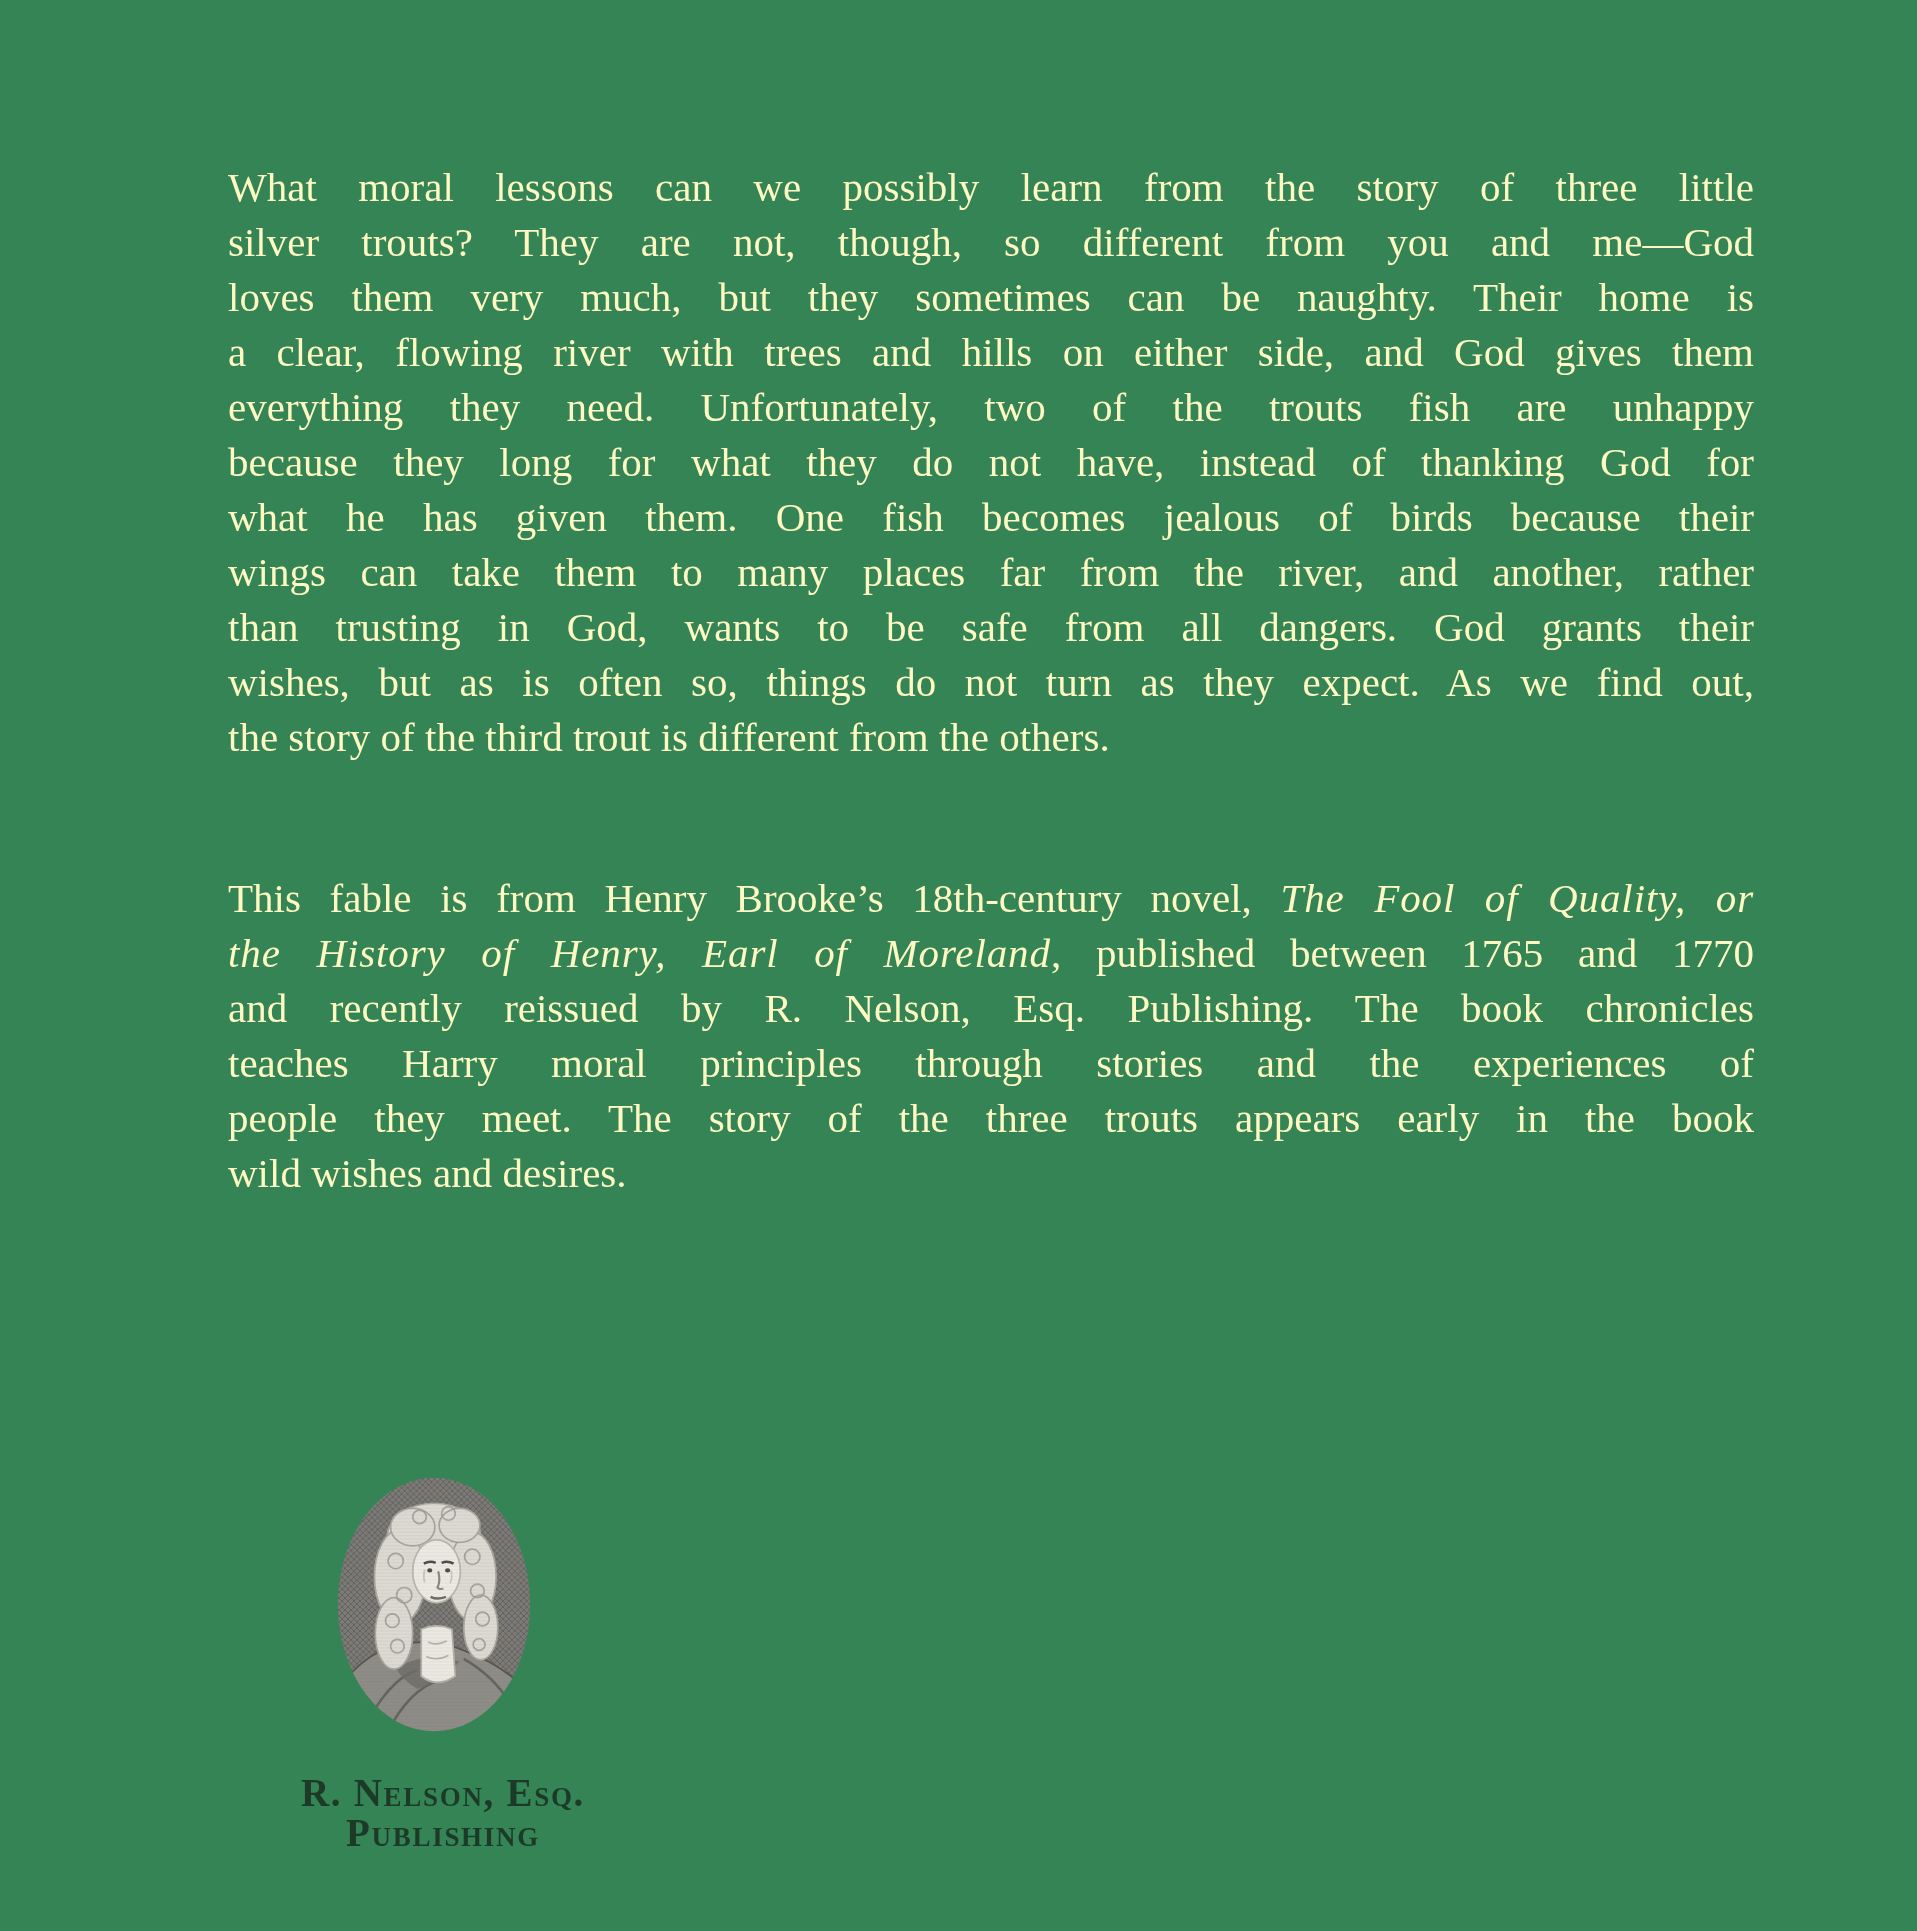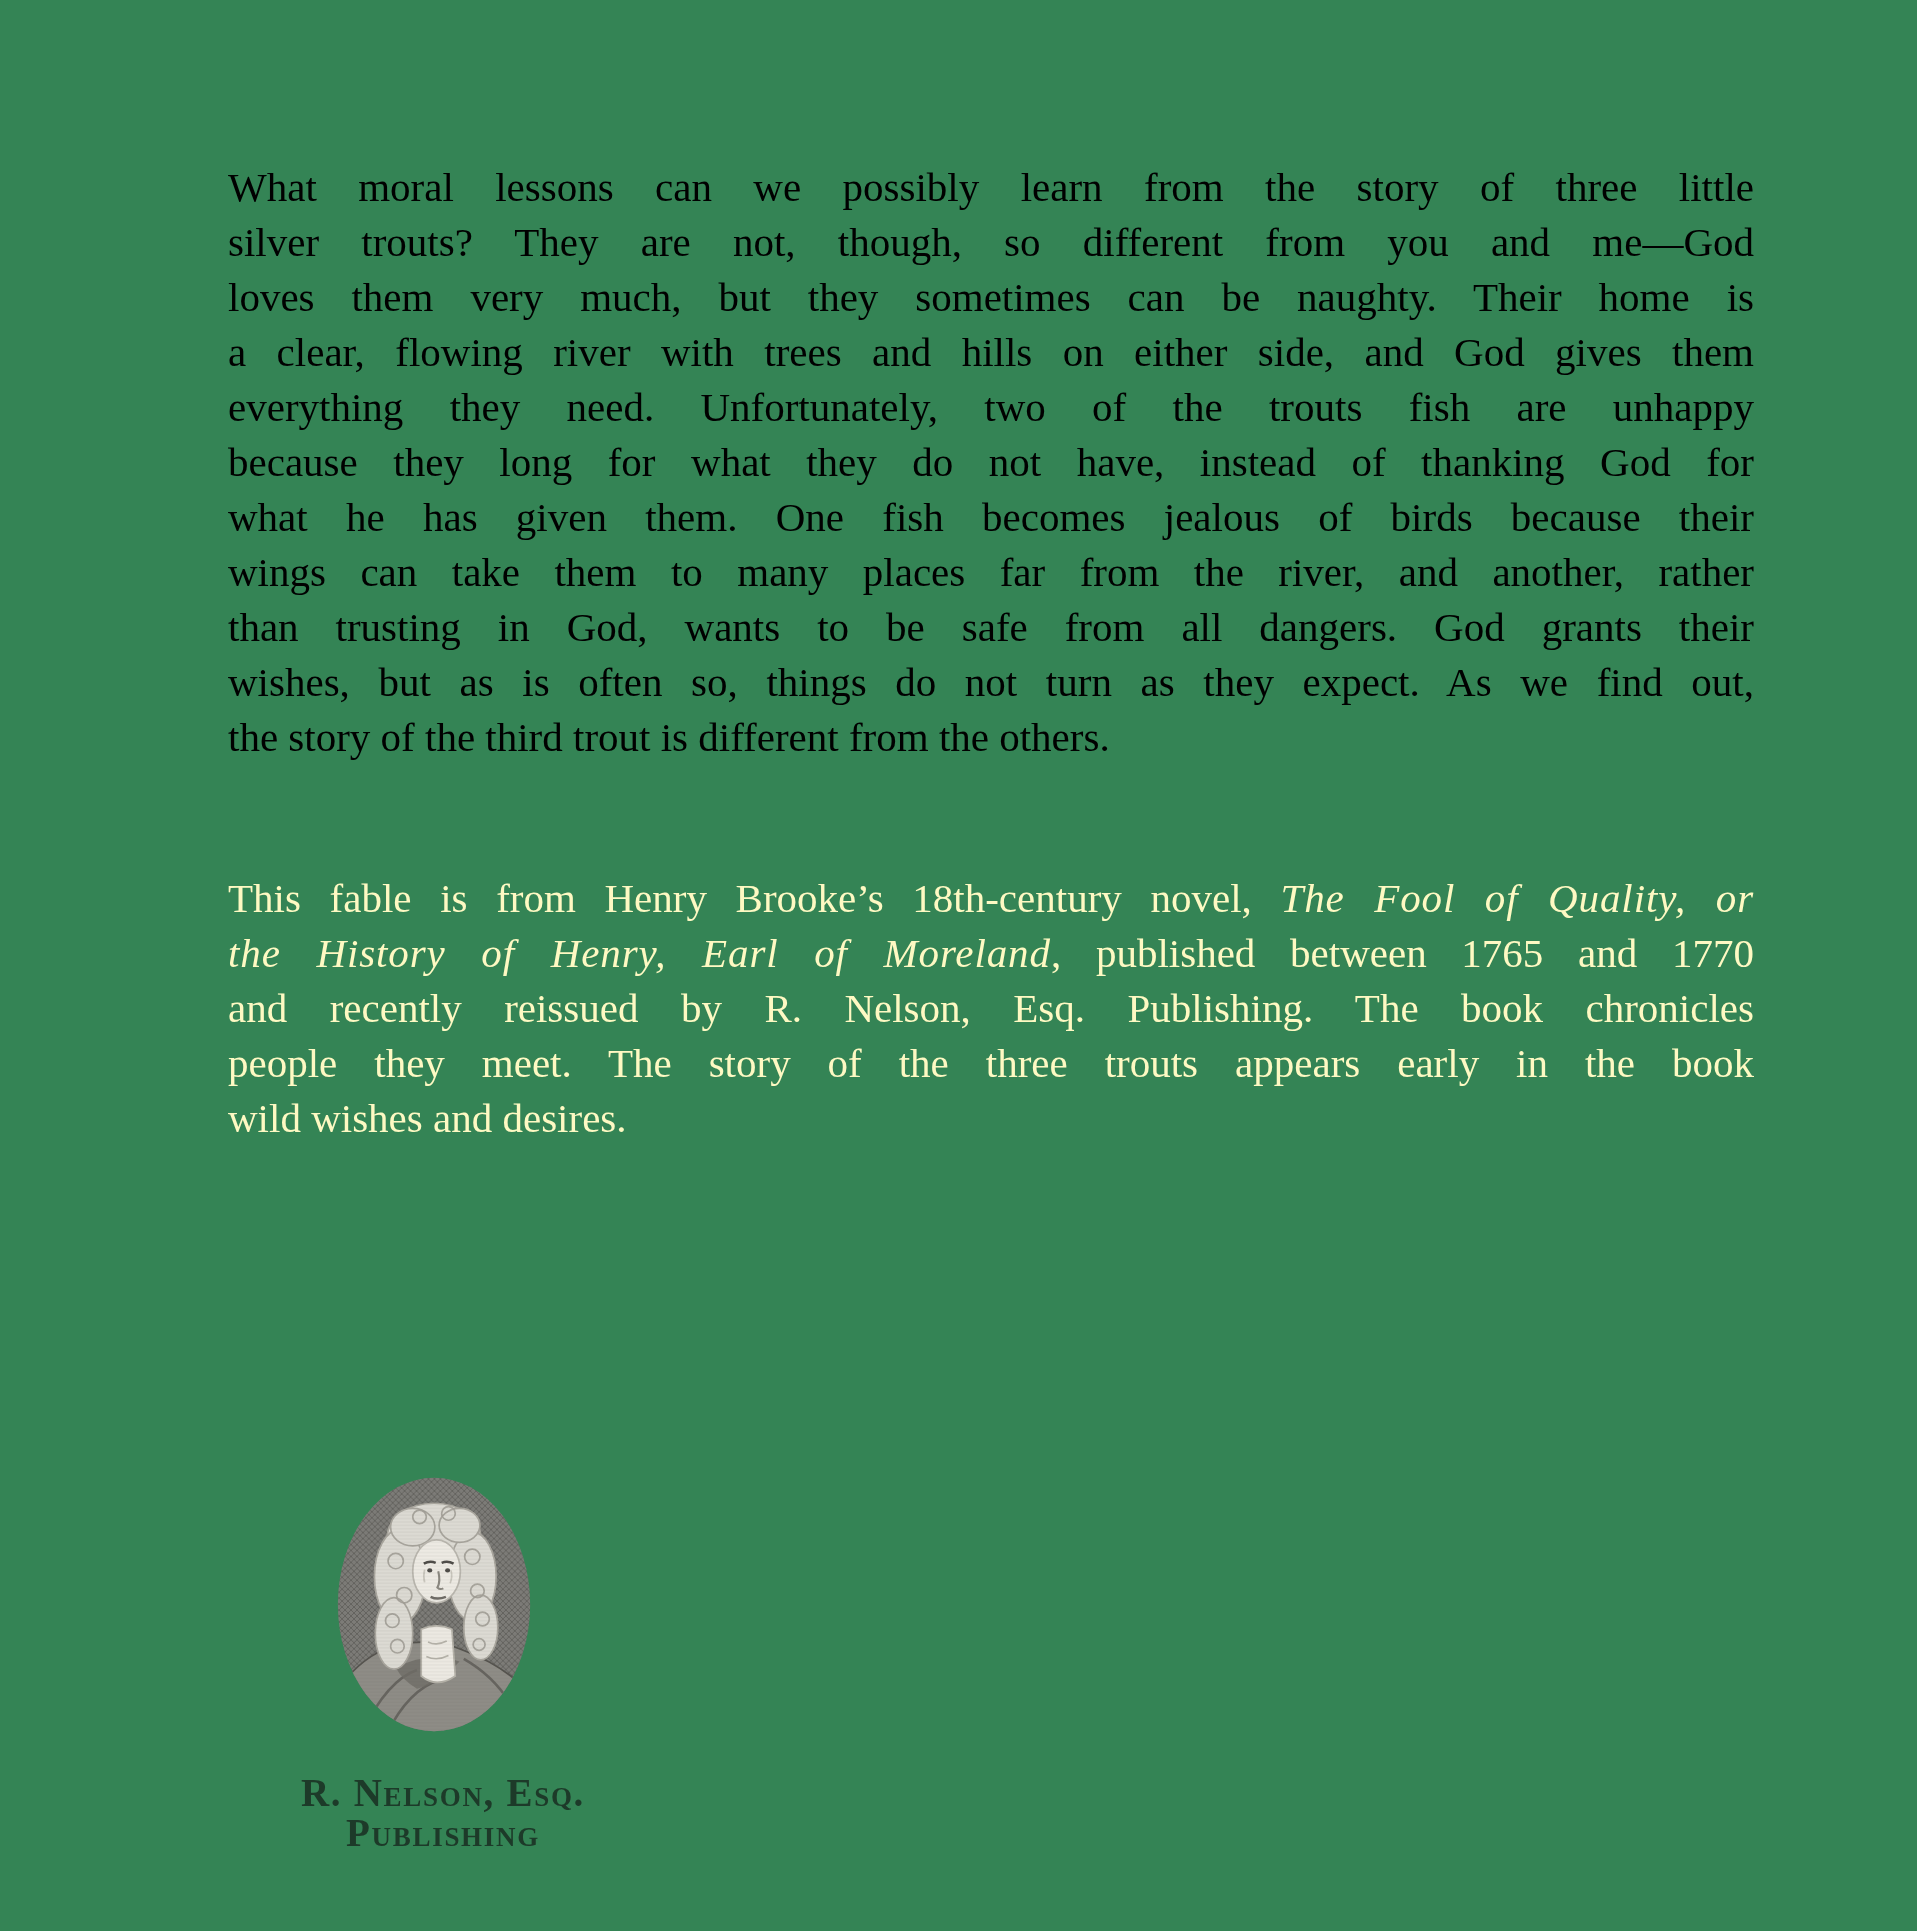--- a/index.html
+++ b/index.html
@@ -58,38 +58,39 @@
     font-weight: bold;
     font-variant: small-caps;
     font-size: 39px;
     letter-spacing: 1.7px;
     line-height: 40px;
   }
 </style>
 </head>
 <body style="background: rgb(52, 132, 85);">
 
-<div class="text-block" id="paragraph-1" style="color: #000000;">
+<div class="text-block" id="paragraph-1" style="color: #fef9c3;">
     <div class="line"><span>What moral lessons can we possibly learn from the story of three little</span></div>
     <div class="line"><span>silver trouts? They are not, though, so different from you and me—God</span></div>
     <div class="line"><span>loves them very much, but they sometimes can be naughty. Their home is</span></div>
     <div class="line"><span>a clear, flowing river with trees and hills on either side, and God gives them</span></div>
     <div class="line"><span>everything they need. Unfortunately, two of the trouts fish are unhappy</span></div>
     <div class="line"><span>because they long for what they do not have, instead of thanking God for</span></div>
     <div class="line"><span>what he has given them. One fish becomes jealous of birds because their</span></div>
     <div class="line"><span>wings can take them to many places far from the river, and another, rather</span></div>
     <div class="line"><span>than trusting in God, wants to be safe from all dangers. God grants their</span></div>
     <div class="line"><span>wishes, but as is often so, things do not turn as they expect. As we find out,</span></div>
     <div class="line last"><span>the story of the third trout is different from the others.</span></div>
   </div>
 
 <div class="text-block" id="paragraph-2" style="color: #fef9c3;">
     <div class="line"><span>This fable is from Henry Brooke’s 18th-century novel, </span><em>The Fool of Quality, or</em></div>
     <div class="line"><em>the History of Henry, Earl of Moreland</em><span>, published between 1765 and 1770</span></div>
     <div class="line"><span>and recently reissued by R. Nelson, Esq. Publishing. The book chronicles</span></div>
+    <div class="line"><span>teaches Harry moral principles through stories and the experiences of</span></div>
     <div class="line"><span>people they meet. The story of the three trouts appears early in the book</span></div>
     <div class="line last"><span>wild wishes and desires.</span></div>
   </div>
 
 <div id="portrait-wrap">
   <svg viewBox="0 0 230 302" xmlns="http://www.w3.org/2000/svg">
     <defs>
       <clipPath id="ovalClip">
           <ellipse cx="115" cy="151" rx="113" ry="149"></ellipse>
         </clipPath>

